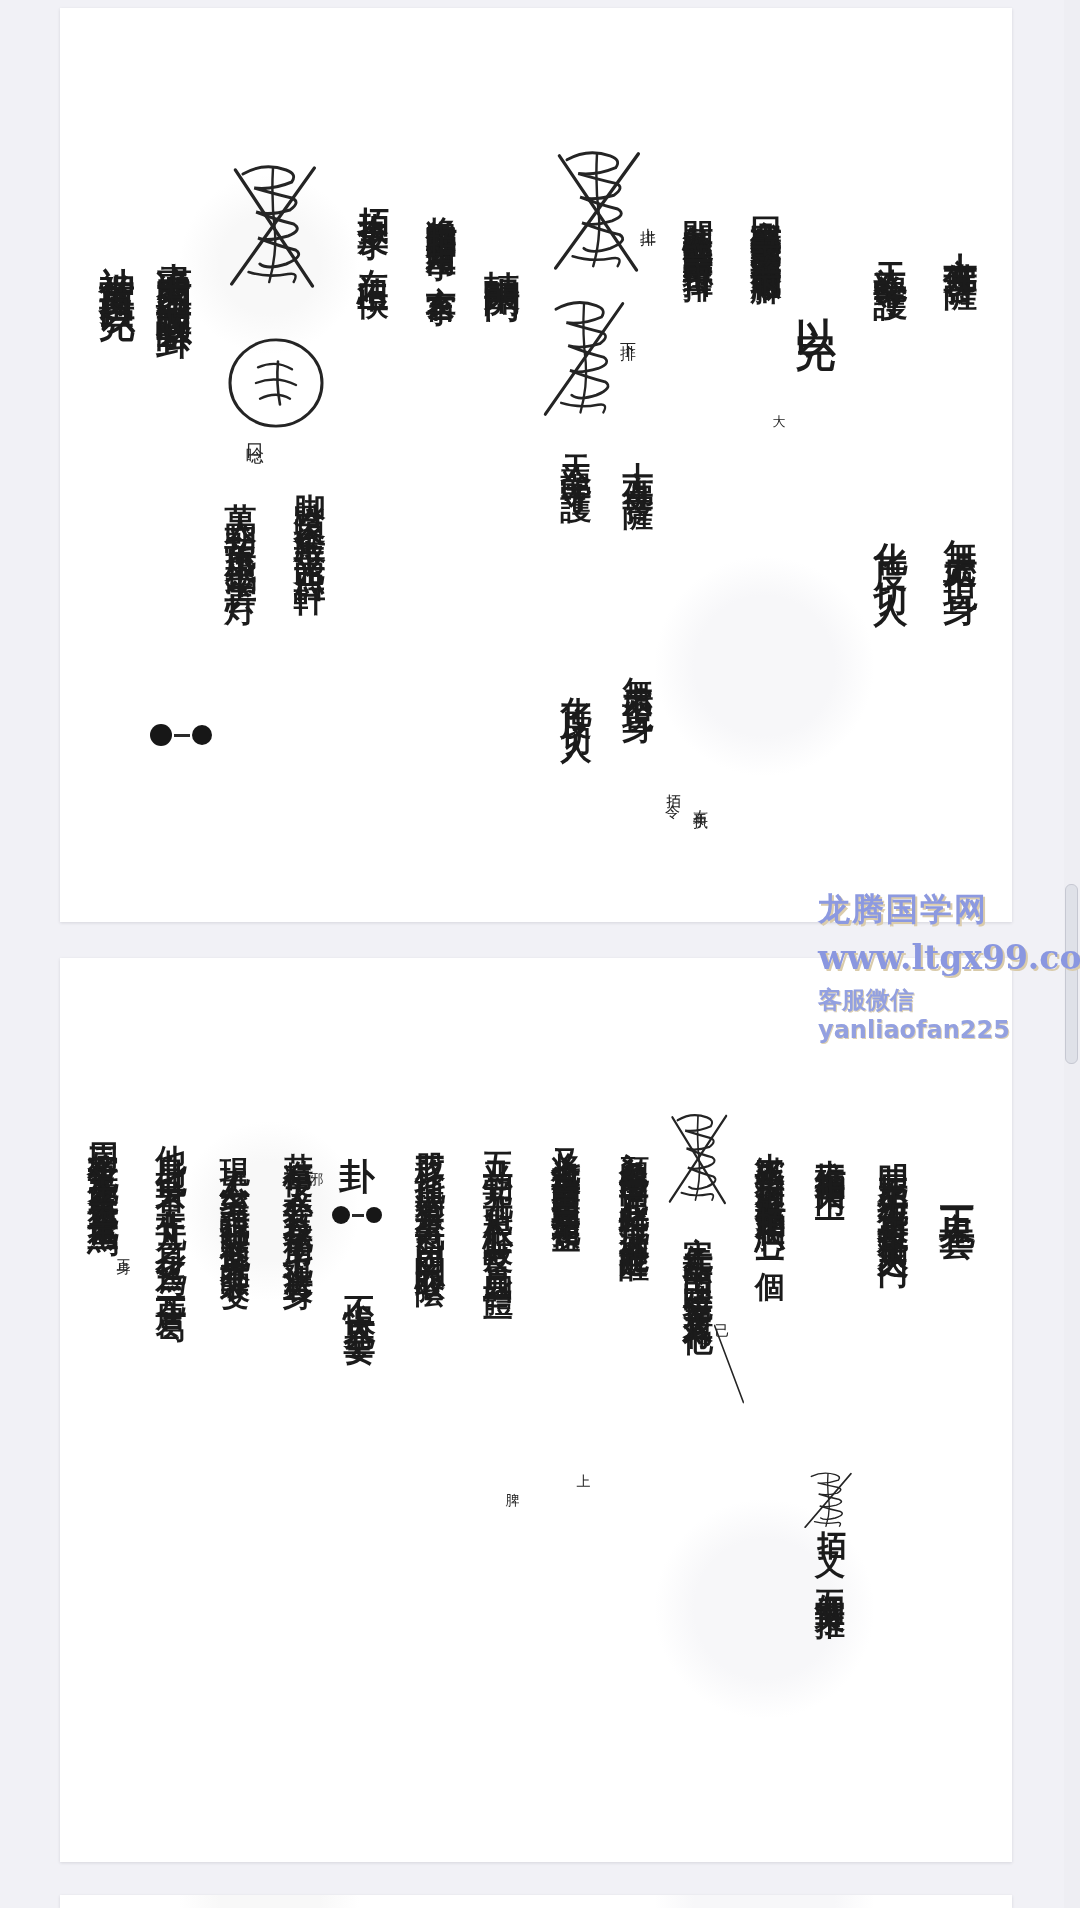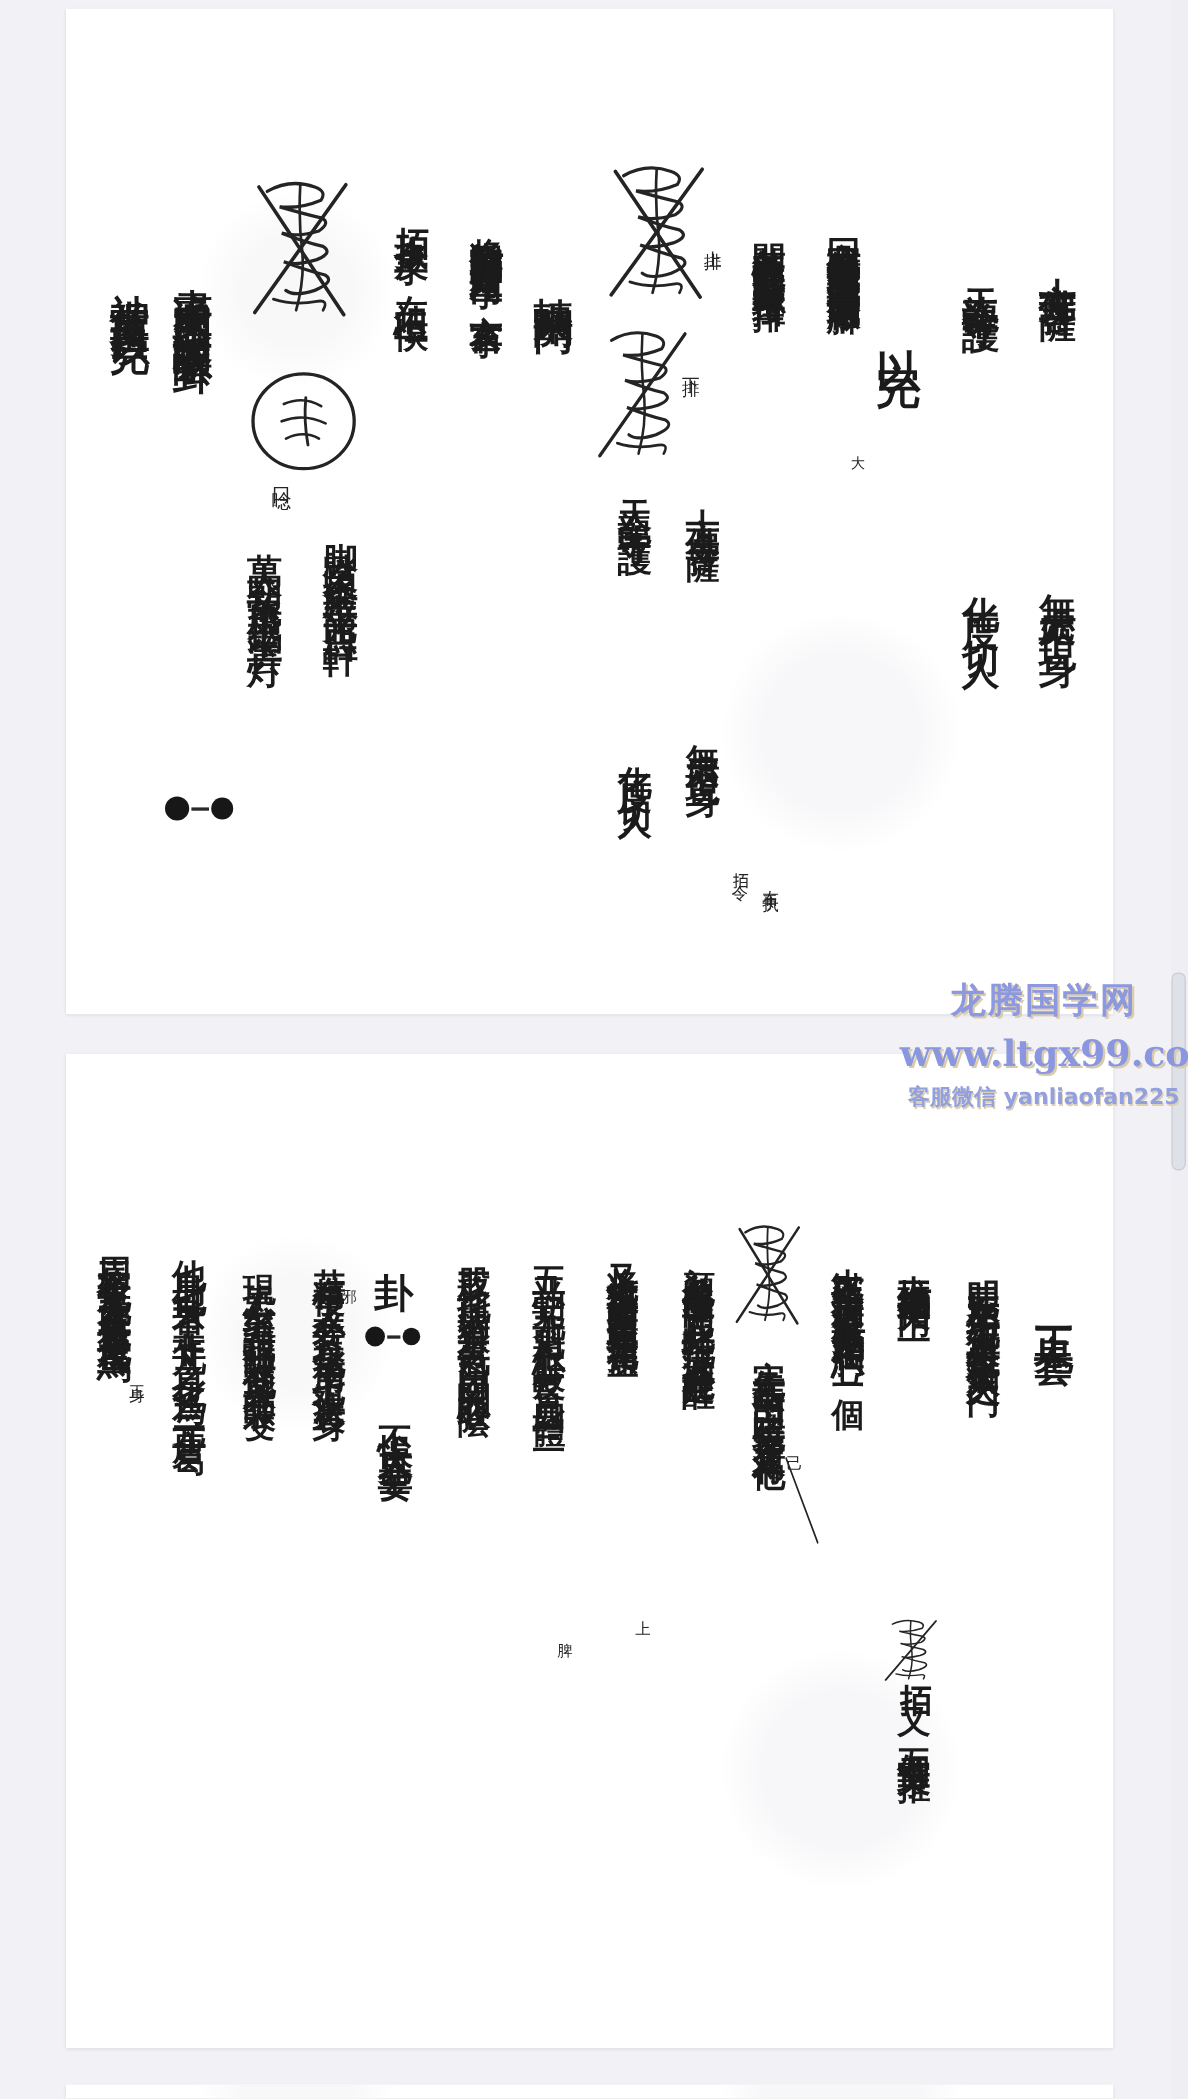--- a/index.html
+++ b/index.html
@@ -11,26 +11,26 @@
           radial-gradient(circle at 22% 28%, #f8f8f8 0 50px, rgba(248,248,248,0) 90px),
           radial-gradient(circle at 74% 72%, #f7f7f9 0 70px, rgba(247,247,249,0) 110px);}
   .vcol{position:absolute;writing-mode:vertical-rl;text-orientation:upright;line-height:1;
         white-space:nowrap;font-weight:600;}
   .ann{font-weight:500;}
   .dots{position:absolute;display:flex;align-items:center;}
   .dots .d{border-radius:50%;background:#171717;display:inline-block;}
   .dots .bar{height:3px;background:#2a2a2a;display:inline-block;}
   .talisman{position:absolute;}
   .talisman svg{display:block;width:100%;height:100%;}
-  #watermark{position:absolute;top:888px;left:818px;width:262px;text-align:center;z-index:6;}
+  #watermark{position:absolute;top:888px;left:818px;width:262px;text-align:left;z-index:6;}
   .wm1{font-family:"DejaVu Sans","Liberation Sans",sans-serif;font-weight:bold;font-size:32px;
        letter-spacing:2px;color:#8c99e0;text-shadow:2px 2px 0 #dbccab;}
   .wm2{font-family:"DejaVu Serif","Liberation Serif",serif;font-weight:bold;font-size:33px;
        color:#8a97e0;text-shadow:2px 2px 0 #d9cbaa;margin-top:6px;}
-  .wm3{font-family:"DejaVu Sans","Liberation Sans",sans-serif;font-weight:600;font-size:20px;
+  .wm3{font-family:"DejaVu Sans","Liberation Sans",sans-serif;font-weight:600;font-size:24px;
        color:#93a0e0;text-shadow:1px 1px 0 #ddd0b2;margin-top:7px;}
   #sb-track{position:absolute;right:0;top:0;width:16px;height:100%;background:#eeeef3;}
   #sb-thumb{position:absolute;top:884px;right:2px;width:11px;height:178px;background:#dfe1e8;
             border:1px solid #c6c8d2;border-radius:6px;}
 </style>
 </head>
 <body>
 
 <div id="screen">
   <div id="watermark">

